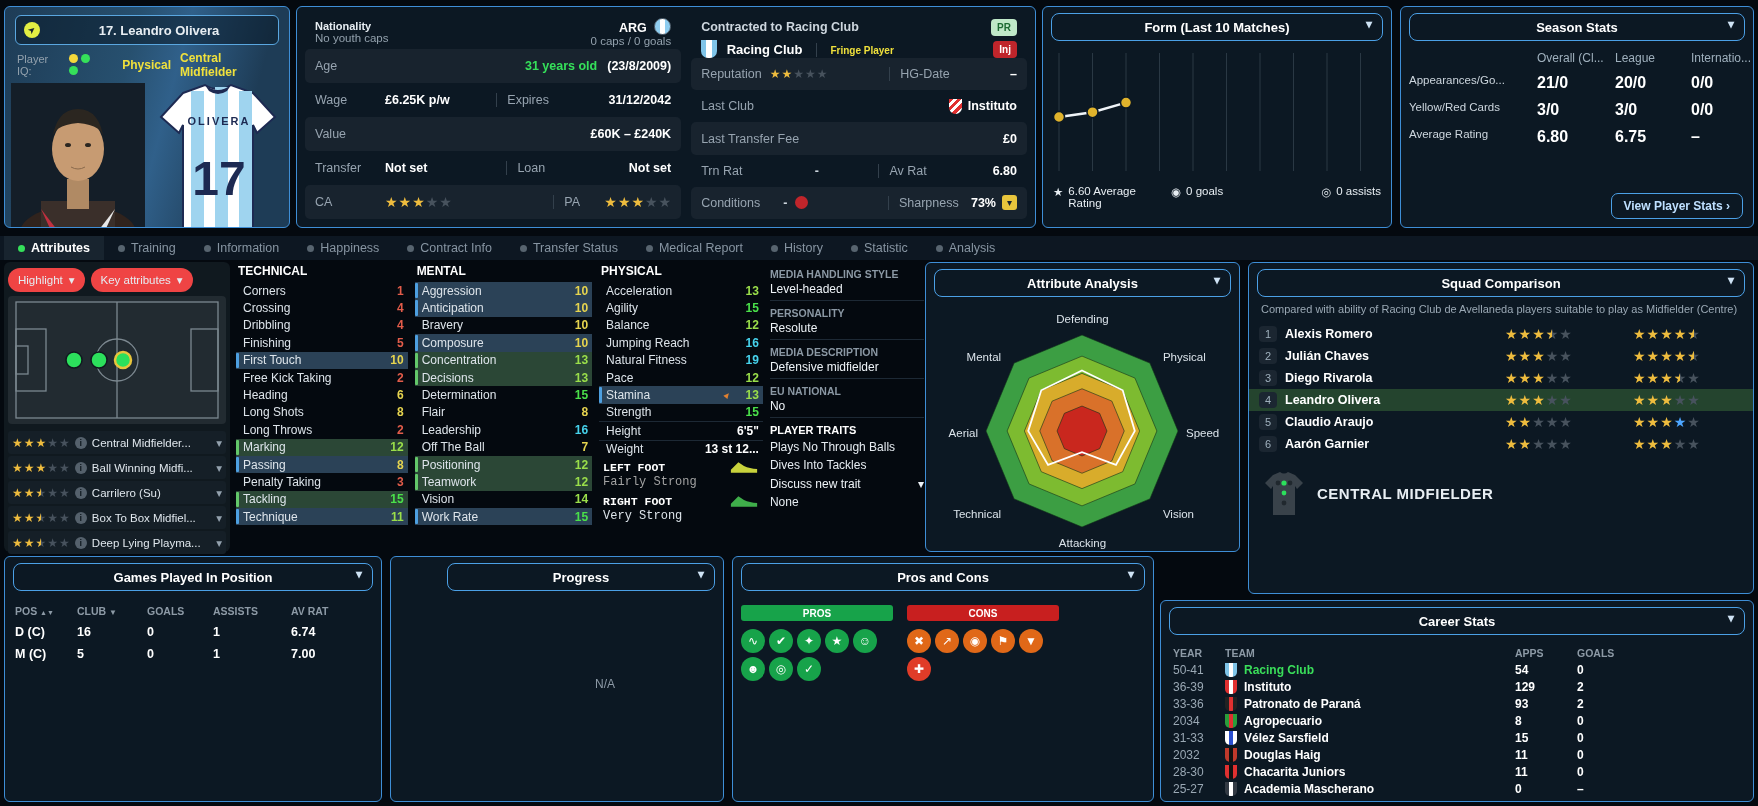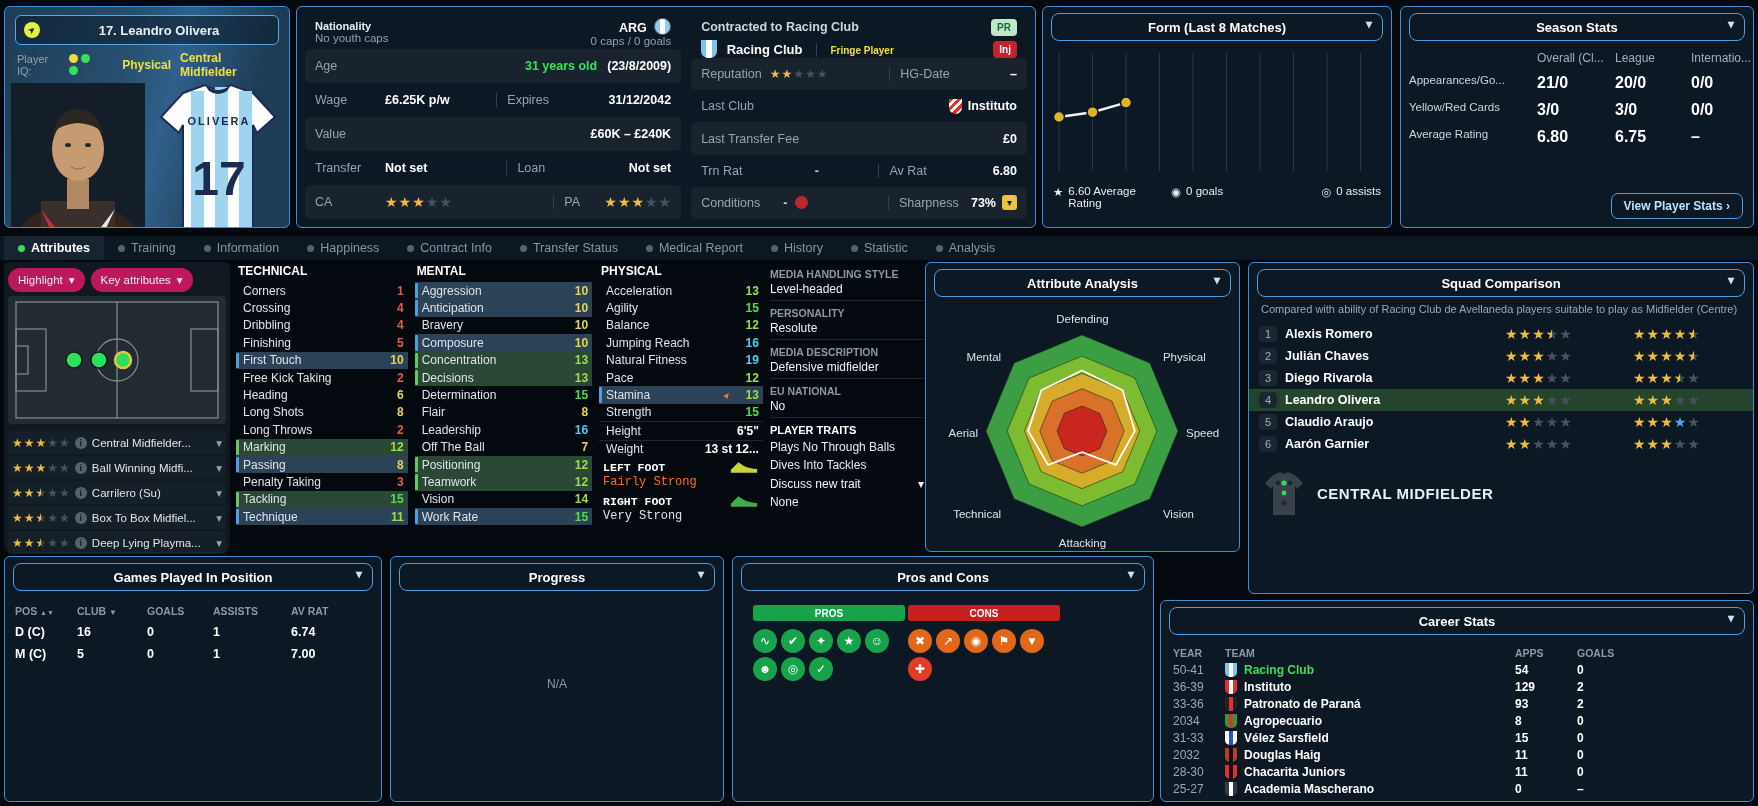--- a/index.html
+++ b/index.html
@@ -48,21 +48,21 @@
   .stats-btn{position:absolute;right:10px;bottom:8px;border:1px solid #4ba0e6;border-radius:7px;color:#bfe0ff;font-size:12px;font-weight:bold;padding:5px 12px;cursor:pointer;}
   
   #tabbar{position:absolute;left:0;top:236px;width:1758px;height:24px;background:#0d1722;display:flex;align-items:stretch;padding-left:4px;}
   .tab{display:flex;align-items:center;gap:6px;padding:0 14px;font-size:12.5px;color:#8795a2;cursor:pointer;}
   .tab .tdot{width:7px;height:7px;border-radius:50%;background:#57646f;}
   .tab.on{background:#18242f;color:#fff;font-weight:bold;}
   .tab.on .tdot{background:#35e05a;}
   
   #pitch-panel{left:4px;top:262px;width:226px;height:290px;border:none;background:#10191f;border-radius:6px;padding:4px;}
   .btnrow{display:flex;gap:6px;margin:2px 0 4px 0;}
-  .mbtn{background:#be185d;border-radius:13px;color:#e5ebf0;font-size:11.5px;padding:5px 10px;display:flex;align-items:center;gap:6px;cursor:pointer;}
+  .mbtn{background:#ef4444;border-radius:13px;color:#e5ebf0;font-size:11.5px;padding:5px 10px;display:flex;align-items:center;gap:6px;cursor:pointer;}
   .roles{height:124px;overflow:hidden;margin-top:3px;}
   .role{display:flex;align-items:center;gap:5px;height:19px;padding:2px 4px;font-size:11.5px;color:#dfe6ec;background:#151f27;margin-bottom:2px;border-radius:3px;cursor:pointer;}
   .role .inf{width:12px;height:12px;border-radius:50%;background:#55616c;color:#10191f;font-size:9px;font-weight:bold;display:flex;align-items:center;justify-content:center;}
   .role .rlbl{flex:1;white-space:nowrap;overflow:hidden;}
   
   #attr-area{position:absolute;left:236px;top:262px;width:688px;height:292px;display:flex;gap:7px;font-size:12px;}
   .acol{width:176px;}
   .acol h3,.mcol h3{margin:2px 0 4px 2px;font-size:12px;color:#fff;}
   .arow{display:flex;align-items:center;height:17.4px;padding:0 4px 0 2px;position:relative;}
   .arow .nm{flex:1;color:#dde4ea;padding-left:5px;}
@@ -92,24 +92,24 @@
   .scrow .rk{width:18px;height:16px;border-radius:4px;background:#1b2631;color:#9fb0bd;font-size:11px;display:flex;align-items:center;justify-content:center;}
   .scrow .nmm{flex:1;color:#fff;font-weight:bold;}
   .scrow .g1{width:120px;}
   .scrow .g2{width:110px;}
   .sc-foot{display:flex;align-items:center;gap:12px;padding:16px 14px;}
   .sc-pos{font-size:15px;font-weight:bold;letter-spacing:.5px;}
   
   #games-panel{left:4px;top:556px;width:378px;height:246px;}
   .ghead{display:grid;grid-template-columns:62px 70px 66px 78px 70px;padding:8px 10px 4px 10px;color:#8d9aa6;font-size:10.5px;font-weight:bold;}
   .grow{display:grid;grid-template-columns:62px 70px 66px 78px 70px;padding:4px 10px;font-size:12.5px;font-weight:bold;color:#fff;}
-  #progress-panel{left:390px;top:556px;width:334px;height:246px;}
+  #progress-panel{left:390px;top:556px;width:334px;height:246px;padding-left:48px;}
   .na{position:absolute;top:120px;width:100%;text-align:center;color:#8d9aa6;font-size:12px;}
   #pc-panel{left:732px;top:556px;width:422px;height:246px;}
-  .pcwrap{display:flex;gap:3px;padding:8px 20px;}
+  .pcwrap{display:flex;gap:14px;padding:8px 8px;}
   .pcol{width:152px;}
   .pchead{height:16px;border-radius:3px;color:#fff;font-size:10px;font-weight:bold;display:flex;align-items:center;justify-content:center;margin-bottom:8px;}
   .icgrid{display:flex;flex-wrap:wrap;gap:4px;}
   .cic{width:24px;height:24px;border-radius:50%;display:flex;align-items:center;justify-content:center;color:#fff;font-size:12px;}
   #career-panel{left:1160px;top:600px;width:594px;height:202px;}
   .chead{display:grid;grid-template-columns:52px 290px 62px 60px;padding:6px 12px 2px 12px;color:#8d9aa6;font-size:10.5px;font-weight:bold;}
   .crow{display:grid;grid-template-columns:52px 290px 62px 60px;padding:1.5px 12px;font-size:12px;align-items:center;}
   .crow .yr{color:#9aa8b4;}
   .crow .tm{color:#fff;font-weight:bold;display:flex;align-items:center;}
   .crow .num{color:#fff;font-weight:bold;}
@@ -270,21 +270,21 @@
         <span class="sep" style="margin-left:auto;"></span>
         <span class="lbl" style="flex:0 0 72px;">Sharpness</span>
         <span class="val">73%</span>
         <span style="width:15px;height:15px;border-radius:3px;background:#e8c53c;color:#1a2430;font-size:10px;display:inline-flex;align-items:center;justify-content:center;margin-left:6px;">▾</span>
       </div>
     </div>
   </div>
 
   <div class="panel" id="form-panel">
     <div class="pill">
-      <span>Form (Last 8 Matches)</span>
+      <span>Form (Last 10 Matches)</span>
       <span class="chev">▾</span>
     </div>
     <svg id="form-chart" width="334" height="130">
         <line x1="16" x2="16" y1="6" y2="124" stroke="#2a3844"></line>
         <line x1="49.5" x2="49.5" y1="6" y2="124" stroke="#2a3844"></line>
         <line x1="83" x2="83" y1="6" y2="124" stroke="#2a3844"></line>
         <line x1="116.5" x2="116.5" y1="6" y2="124" stroke="#2a3844"></line>
         <line x1="150" x2="150" y1="6" y2="124" stroke="#2a3844"></line>
         <line x1="183.5" x2="183.5" y1="6" y2="124" stroke="#2a3844"></line>
         <line x1="217" x2="217" y1="6" y2="124" stroke="#2a3844"></line>
@@ -645,21 +645,21 @@
         <div class="arow" style="border-top: 1px solid rgb(29, 41, 53);">
           <span class="nm">Weight</span>
           <span class="vv" style="color: rgb(255, 255, 255);">13 st 12...</span>
         </div>
         <div class="subrow">
           <span class="ft-lbl" style="flex: 1 1 0%;">LEFT FOOT</span>
           <svg class="boot" viewBox="0 0 32 14">
             <path d="M2 10 L10 2 L16 6 Q22 9 30 9 L30 13 L2 13 Z" fill="#c8d23c"></path>
           </svg>
         </div>
-        <div class="subrow" style="color: #f97316; margin-top: -4px;">Fairly Strong</div>
+        <div class="subrow" style="color: #a3a3a3; margin-top: -4px;">Fairly Strong</div>
         <div class="subrow">
           <span class="ft-lbl" style="flex: 1 1 0%;">RIGHT FOOT</span>
           <svg class="boot" viewBox="0 0 32 14">
             <path d="M2 10 L10 2 L16 6 Q22 9 30 9 L30 13 L2 13 Z" fill="#3fae4a"></path>
           </svg>
         </div>
         <div class="subrow" style="color: rgb(221, 228, 234); margin-top: -4px;">Very Strong</div>
       </div>
     <div class="mcol" id="media-col">
       <div class="sh">MEDIA HANDLING STYLE</div>

